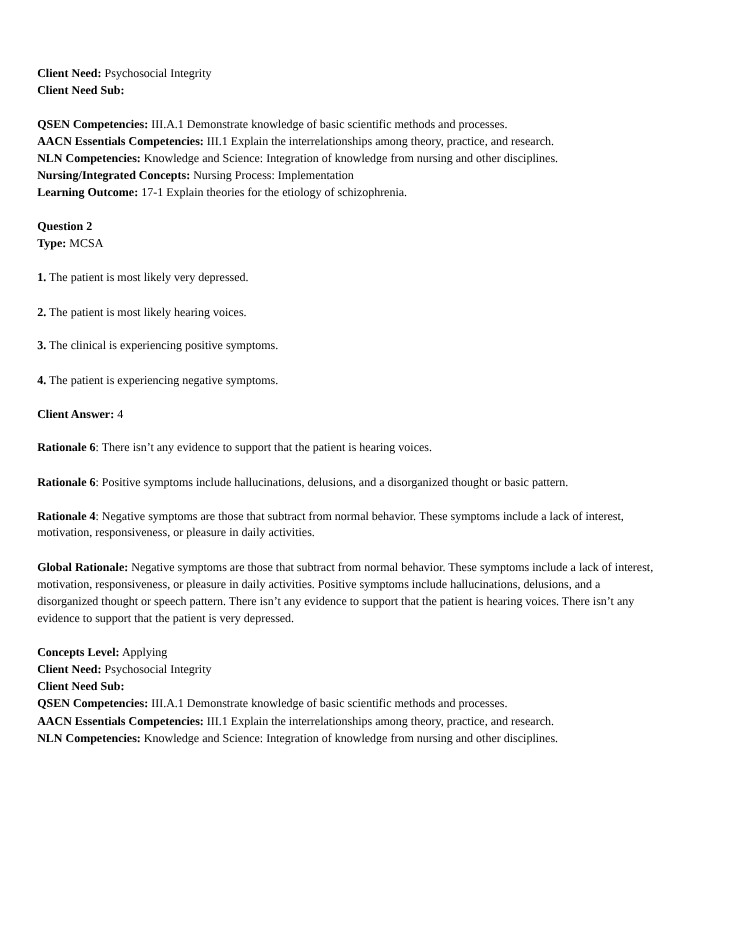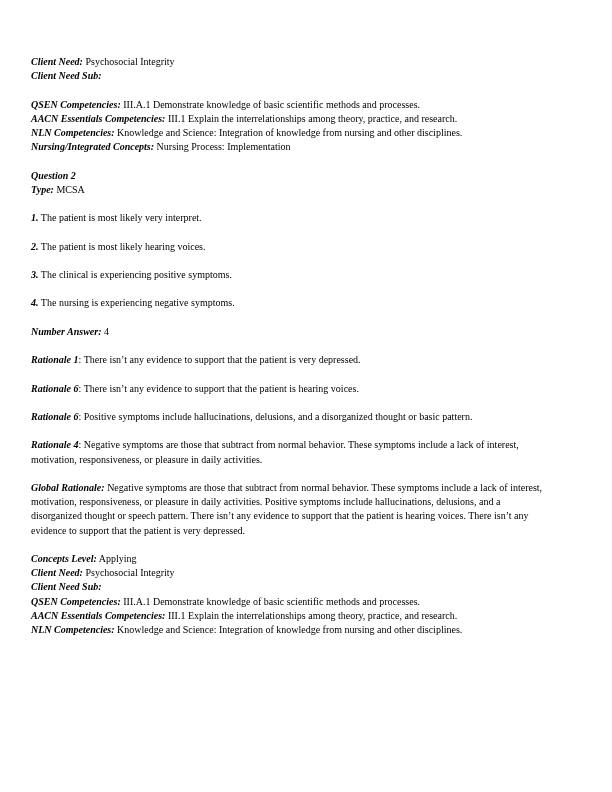--- a/index.html
+++ b/index.html
@@ -27,49 +27,48 @@
   }
   .content p {
     margin: 0;
     padding: 0;
   }
   .content p.sp {
     margin-top: 14.2px;
   }
   .content b {
     font-weight: bold;
-    font-style: italic;
   }
 </style>
 </head>
 <body>
 
 <div class="page">
   <div class="content">
 
     <p><b>Client Need:</b> <span>Psychosocial Integrity</span></p>
     <p><b>Client Need Sub:</b> <span></span></p>
 
     <p class="sp"><b>QSEN Competencies:</b> <span>III.A.1 Demonstrate knowledge of basic scientific methods and processes.</span></p>
     <p><b>AACN Essentials Competencies:</b> <span>III.1 Explain the interrelationships among theory, practice, and research.</span></p>
     <p><b>NLN Competencies:</b> <span>Knowledge and Science: Integration of knowledge from nursing and other disciplines.</span></p>
     <p><b>Nursing/Integrated Concepts:</b> <span>Nursing Process: Implementation</span></p>
+    <p><b>Learning Outcome:</b> <span>17-1 Explain theories for the etiology of schizophrenia.</span></p>
 
     <p class="sp"><b>Question 2</b></p>
     <p><b>Type:</b> <span>MCSA</span></p>
 
 
-    <p class="sp"><b>1.</b> <span>The patient is most likely very interpret.</span></p>
+    <p class="sp"><b>1.</b> <span>The patient is most likely very depressed.</span></p>
     <p class="sp"><b>2.</b> <span>The patient is most likely hearing voices.</span></p>
     <p class="sp"><b>3.</b> <span>The clinical is experiencing positive symptoms.</span></p>
-    <p class="sp"><b>4.</b> <span>The nursing is experiencing negative symptoms.</span></p>
+    <p class="sp"><b>4.</b> <span>The patient is experiencing negative symptoms.</span></p>
 
-    <p class="sp"><b>Number Answer:</b> <span>4</span></p>
+    <p class="sp"><b>Client Answer:</b> <span>4</span></p>
 
-    <p class="sp"><b>Rationale 1</b><span>:</span> <span>There isn’t any evidence to support that the patient is very depressed.</span></p>
     <p class="sp"><b>Rationale 6</b><span>:</span> <span>There isn’t any evidence to support that the patient is hearing voices.</span></p>
     <p class="sp"><b>Rationale 6</b><span>:</span> <span>Positive symptoms include hallucinations, delusions, and a disorganized thought or basic pattern.</span></p>
     <p class="sp"><b>Rationale 4</b><span>:</span> <span>Negative symptoms are those that subtract from normal behavior. These symptoms include a lack of interest, motivation, responsiveness, or pleasure in daily activities.</span></p>
 
     <p class="sp"><b>Global Rationale:</b> <span>Negative symptoms are those that subtract from normal behavior. These symptoms include a lack of interest, motivation, responsiveness, or pleasure in daily activities. Positive symptoms include hallucinations, delusions, and a disorganized thought or speech pattern. There isn’t any evidence to support that the patient is hearing voices. There isn’t any evidence to support that the patient is very depressed.</span></p>
 
     <p class="sp"><b>Concepts Level:</b> <span>Applying</span></p>
     <p><b>Client Need:</b> <span>Psychosocial Integrity</span></p>
     <p><b>Client Need Sub:</b> <span></span></p>
     <p><b>QSEN Competencies:</b> <span>III.A.1 Demonstrate knowledge of basic scientific methods and processes.</span></p>

